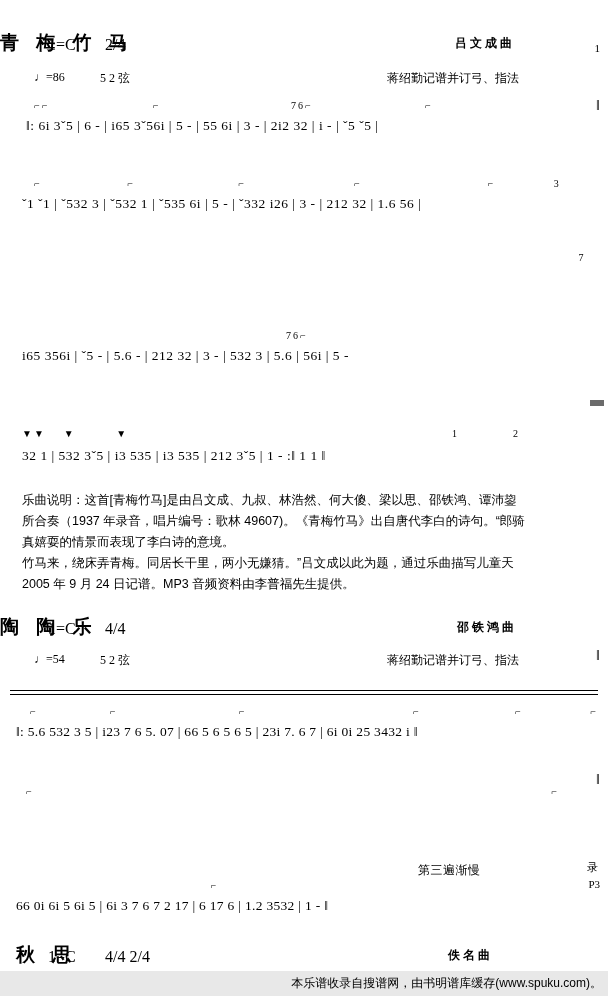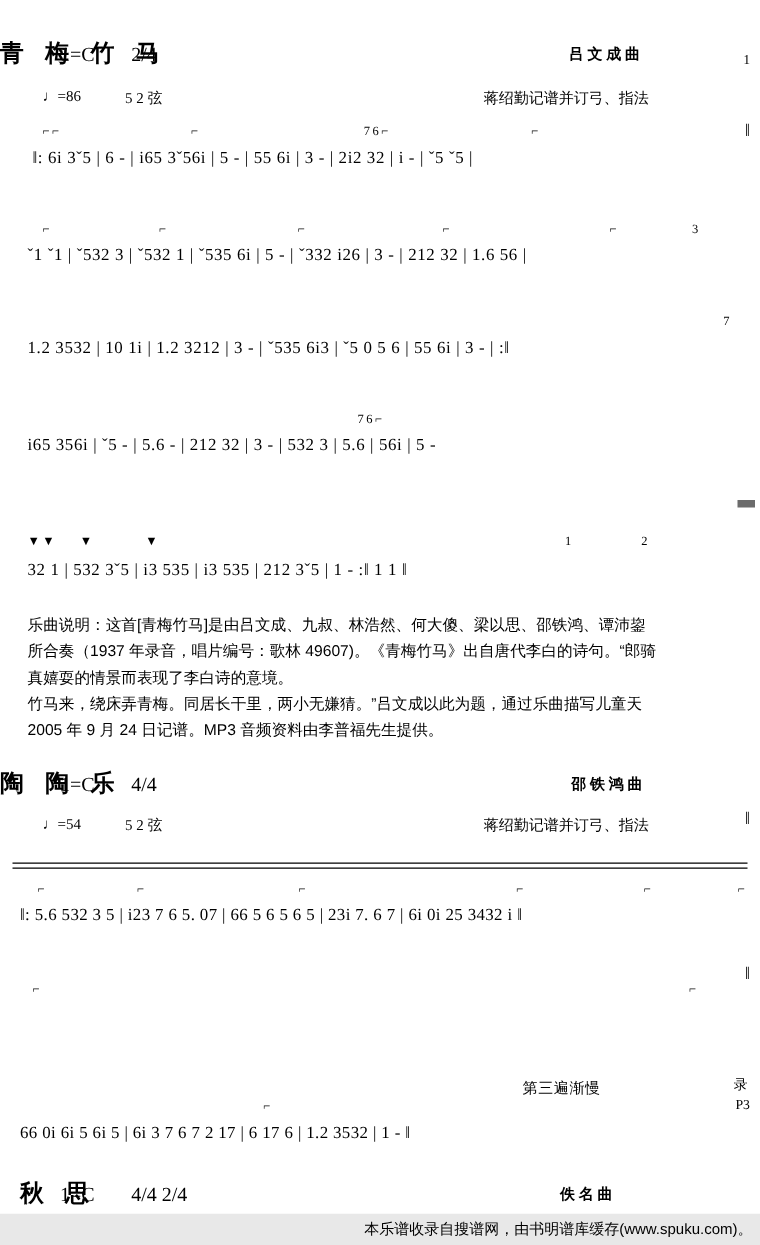--- a/index.html
+++ b/index.html
@@ -81,21 +81,20 @@
   <div class="staff-row notes" style="left:26px;top:118px;">‖: 6i 3ˇ5 | 6 - | i65 3ˇ56i | 5 - | 55  6i | 3 - | 2i2 32 | i - | ˇ5  ˇ5 |</div>
 
   <div class="marks" style="left:34px;top:178px;">
     ⌐&nbsp;&nbsp;&nbsp;&nbsp;&nbsp;&nbsp;&nbsp;&nbsp;&nbsp;&nbsp;&nbsp;&nbsp;&nbsp;&nbsp;&nbsp;&nbsp;&nbsp;&nbsp;&nbsp;⌐&nbsp;&nbsp;&nbsp;&nbsp;&nbsp;&nbsp;&nbsp;&nbsp;&nbsp;&nbsp;&nbsp;&nbsp;&nbsp;&nbsp;&nbsp;&nbsp;&nbsp;&nbsp;&nbsp;&nbsp;&nbsp;&nbsp;&nbsp;⌐&nbsp;&nbsp;&nbsp;&nbsp;&nbsp;&nbsp;&nbsp;&nbsp;&nbsp;&nbsp;&nbsp;&nbsp;&nbsp;&nbsp;&nbsp;&nbsp;&nbsp;&nbsp;&nbsp;&nbsp;&nbsp;&nbsp;&nbsp;&nbsp;⌐&nbsp;&nbsp;&nbsp;&nbsp;&nbsp;&nbsp;&nbsp;&nbsp;&nbsp;&nbsp;&nbsp;&nbsp;&nbsp;&nbsp;&nbsp;&nbsp;&nbsp;&nbsp;&nbsp;&nbsp;&nbsp;&nbsp;&nbsp;&nbsp;&nbsp;&nbsp;&nbsp;&nbsp;⌐&nbsp;&nbsp;&nbsp;&nbsp;&nbsp;&nbsp;&nbsp;&nbsp;&nbsp;&nbsp;&nbsp;&nbsp;&nbsp;3
   </div>
   <div class="staff-row notes" style="left:22px;top:196px;">ˇ1 ˇ1 | ˇ532  3 | ˇ532 1 | ˇ535 6i | 5 - | ˇ332 i26 | 3 - | 212 32 | 1.6 56 |</div>
 
   <div class="marks" style="left:34px;top:252px;">
     &nbsp;&nbsp;&nbsp;&nbsp;&nbsp;&nbsp;&nbsp;&nbsp;&nbsp;&nbsp;&nbsp;&nbsp;&nbsp;&nbsp;&nbsp;&nbsp;&nbsp;&nbsp;&nbsp;&nbsp;&nbsp;&nbsp;&nbsp;&nbsp;&nbsp;&nbsp;&nbsp;&nbsp;&nbsp;&nbsp;&nbsp;&nbsp;&nbsp;&nbsp;&nbsp;&nbsp;&nbsp;&nbsp;&nbsp;&nbsp;&nbsp;&nbsp;&nbsp;&nbsp;&nbsp;&nbsp;&nbsp;&nbsp;&nbsp;&nbsp;&nbsp;&nbsp;&nbsp;&nbsp;&nbsp;&nbsp;&nbsp;&nbsp;&nbsp;&nbsp;&nbsp;&nbsp;&nbsp;&nbsp;&nbsp;&nbsp;&nbsp;&nbsp;&nbsp;&nbsp;&nbsp;&nbsp;&nbsp;&nbsp;&nbsp;&nbsp;&nbsp;&nbsp;&nbsp;&nbsp;&nbsp;&nbsp;&nbsp;&nbsp;&nbsp;&nbsp;&nbsp;&nbsp;&nbsp;&nbsp;&nbsp;&nbsp;&nbsp;&nbsp;&nbsp;&nbsp;&nbsp;&nbsp;&nbsp;&nbsp;&nbsp;&nbsp;&nbsp;&nbsp;&nbsp;&nbsp;&nbsp;&nbsp;&nbsp;&nbsp;&nbsp;&nbsp;&nbsp;&nbsp;&nbsp;&nbsp;&nbsp;&nbsp;&nbsp;&nbsp;&nbsp;7&nbsp;&nbsp;&nbsp;&nbsp;&nbsp;&nbsp;&nbsp;⌐
   </div>
-  <div class="staff-row notes" style="left:22px;top:270px;">1.2  3532 | 10  1i | 1.2  3212 | 3 - | ˇ535  6i3 | ˇ5  0 5 6 | 55  6i | 3 - | :‖</div>
 
   <div class="marks" style="left:34px;top:330px;">
     &nbsp;&nbsp;&nbsp;&nbsp;&nbsp;&nbsp;&nbsp;&nbsp;&nbsp;&nbsp;&nbsp;&nbsp;&nbsp;&nbsp;&nbsp;&nbsp;&nbsp;&nbsp;&nbsp;&nbsp;&nbsp;&nbsp;&nbsp;&nbsp;&nbsp;&nbsp;&nbsp;&nbsp;&nbsp;&nbsp;&nbsp;&nbsp;&nbsp;&nbsp;&nbsp;&nbsp;&nbsp;&nbsp;&nbsp;&nbsp;&nbsp;&nbsp;&nbsp;&nbsp;&nbsp;&nbsp;&nbsp;&nbsp;&nbsp;&nbsp;&nbsp;&nbsp;&nbsp;&nbsp;&nbsp;&nbsp;76⌐&nbsp;&nbsp;&nbsp;&nbsp;&nbsp;&nbsp;&nbsp;&nbsp;&nbsp;&nbsp;&nbsp;&nbsp;&nbsp;&nbsp;&nbsp;&nbsp;&nbsp;&nbsp;&nbsp;&nbsp;&nbsp;&nbsp;&nbsp;&nbsp;&nbsp;&nbsp;&nbsp;&nbsp;&nbsp;&nbsp;&nbsp;&nbsp;&nbsp;&nbsp;&nbsp;&nbsp;&nbsp;&nbsp;&nbsp;&nbsp;&nbsp;&nbsp;&nbsp;&nbsp;&nbsp;&nbsp;&nbsp;&nbsp;&nbsp;&nbsp;&nbsp;&nbsp;&nbsp;&nbsp;&nbsp;&nbsp;&nbsp;&nbsp;&nbsp;&nbsp;&nbsp;&nbsp;&nbsp;&nbsp;&nbsp;&nbsp;&nbsp;&nbsp;&nbsp;&nbsp;&nbsp;&nbsp;&nbsp;&nbsp;76⌐
   </div>
   <div class="staff-row notes" style="left:22px;top:348px;">i65  356i | ˇ5 - | 5.6  - | 212  32 | 3 - | 532  3 | 5.6 | 56i | 5 -</div>
 
   <div class="dark-chip" style="right:4px;top:400px;"></div>
 
   <div class="marks" style="left:22px;top:428px;">
     ▼▼&nbsp;&nbsp;&nbsp;&nbsp;▼&nbsp;&nbsp;&nbsp;&nbsp;&nbsp;&nbsp;&nbsp;&nbsp;&nbsp;▼&nbsp;&nbsp;&nbsp;&nbsp;&nbsp;&nbsp;&nbsp;&nbsp;&nbsp;&nbsp;&nbsp;&nbsp;&nbsp;&nbsp;&nbsp;&nbsp;&nbsp;&nbsp;&nbsp;&nbsp;&nbsp;&nbsp;&nbsp;&nbsp;&nbsp;&nbsp;&nbsp;&nbsp;&nbsp;&nbsp;&nbsp;&nbsp;&nbsp;&nbsp;&nbsp;&nbsp;&nbsp;&nbsp;&nbsp;&nbsp;&nbsp;&nbsp;&nbsp;&nbsp;&nbsp;&nbsp;&nbsp;&nbsp;&nbsp;&nbsp;&nbsp;&nbsp;&nbsp;&nbsp;&nbsp;&nbsp;&nbsp;&nbsp;&nbsp;&nbsp;&nbsp;&nbsp;&nbsp;&nbsp;&nbsp;&nbsp;&nbsp;&nbsp;&nbsp;&nbsp;&nbsp;&nbsp;1&nbsp;&nbsp;&nbsp;&nbsp;&nbsp;&nbsp;&nbsp;&nbsp;&nbsp;&nbsp;&nbsp;&nbsp;2

